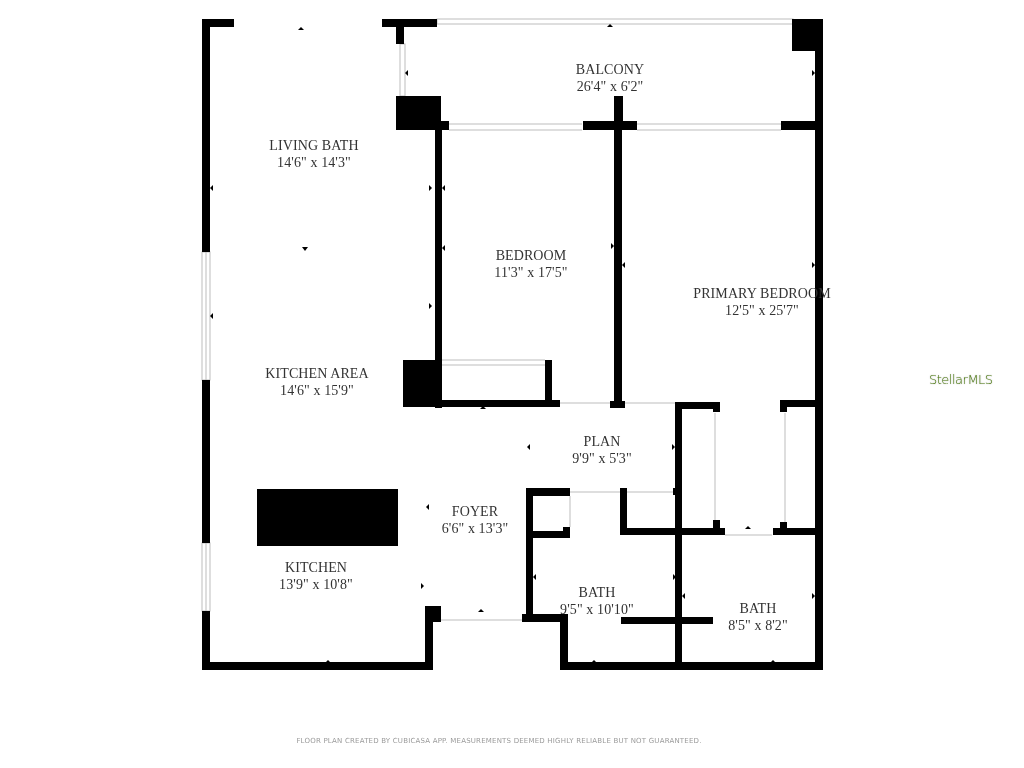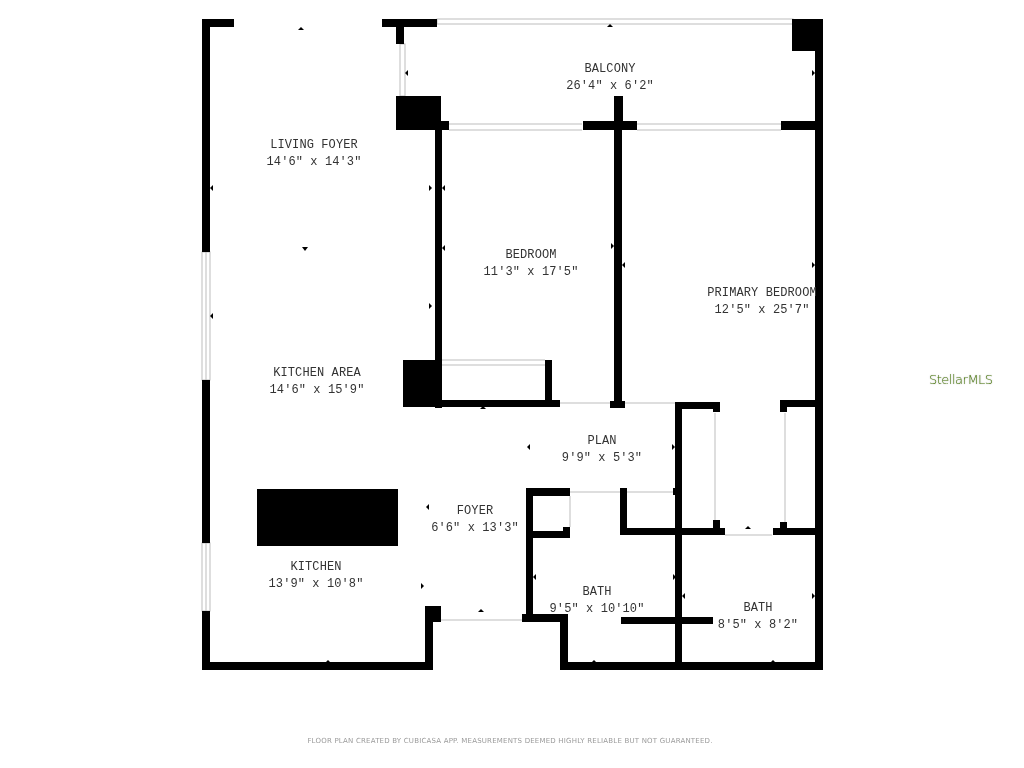--- a/index.html
+++ b/index.html
@@ -1,27 +1,27 @@
 <!DOCTYPE html>
 <html><head>
 <meta charset="utf-8">
 <style>
   html, body { margin: 0; padding: 0; background: #ffffff; }
   body { width: 1024px; height: 768px; position: relative; overflow: hidden;
          font-family: "DejaVu Sans", sans-serif; }
   #plan { position: absolute; left: 0; top: 0; }
   .room-label { position: absolute; transform: translateX(-50%); text-align: center;
-                color: #333333; font-size: 12px; line-height: 17px; white-space: nowrap;
-                font-family: Liberation Mono, monospace; letter-spacing: 0.1px; }
+                color: #333333; font-size: 14px; line-height: 17px; white-space: nowrap;
+                font-family: Liberation Serif, serif; letter-spacing: 0.1px; }
   .room-label .dim { display: block; }
   .watermark { position: absolute; left: 929px; top: 372px; font-size: 13px;
                color: #4d7c0f; letter-spacing: -0.5px;
                text-shadow: 0 0 2px #c8c8c8, 0 0 1px #d0d0d0;
                font-family: "DejaVu Sans", sans-serif; font-weight: 300; }
-  .footer { position: absolute; left: 16px; width: 988px; top: 737px; text-align: center;
+  .footer { position: absolute; left: 5px; width: 988px; top: 737px; text-align: center;
             font-size: 7px; color: #9a9a9a; letter-spacing: 0.2px;
             font-family: "DejaVu Sans", sans-serif; }
 </style>
 </head>
 <body>
 
 <svg id="plan" width="1024" height="768" viewBox="0 0 1024 768">
 
   <g stroke="#bdbdbd" stroke-width="1" fill="#ffffff">
     <rect x="202" y="252" width="8" height="128"></rect>
@@ -129,21 +129,21 @@
     <polygon points="773,660 776,663 770,663"></polygon>
     <polygon points="748,526 751,529 745,529"></polygon>
   </g>
 </svg>
 
 <div class="room-label" style="left:610px; top:61px;">
   <span>BALCONY</span>
   <span class="dim">26'4" x 6'2"</span>
 </div>
 <div class="room-label" style="left:314px; top:137px;">
-  <span>LIVING FOYER</span>
+  <span>LIVING BATH</span>
   <span class="dim">14'6" x 14'3"</span>
 </div>
 <div class="room-label" style="left:531px; top:247px;">
   <span>BEDROOM</span>
   <span class="dim">11'3" x 17'5"</span>
 </div>
 <div class="room-label" style="left:722px; top:285px;margin-left:40px;">
   <span>PRIMARY BEDROOM</span>
   <span class="dim">12'5" x 25'7"</span>
 </div>

